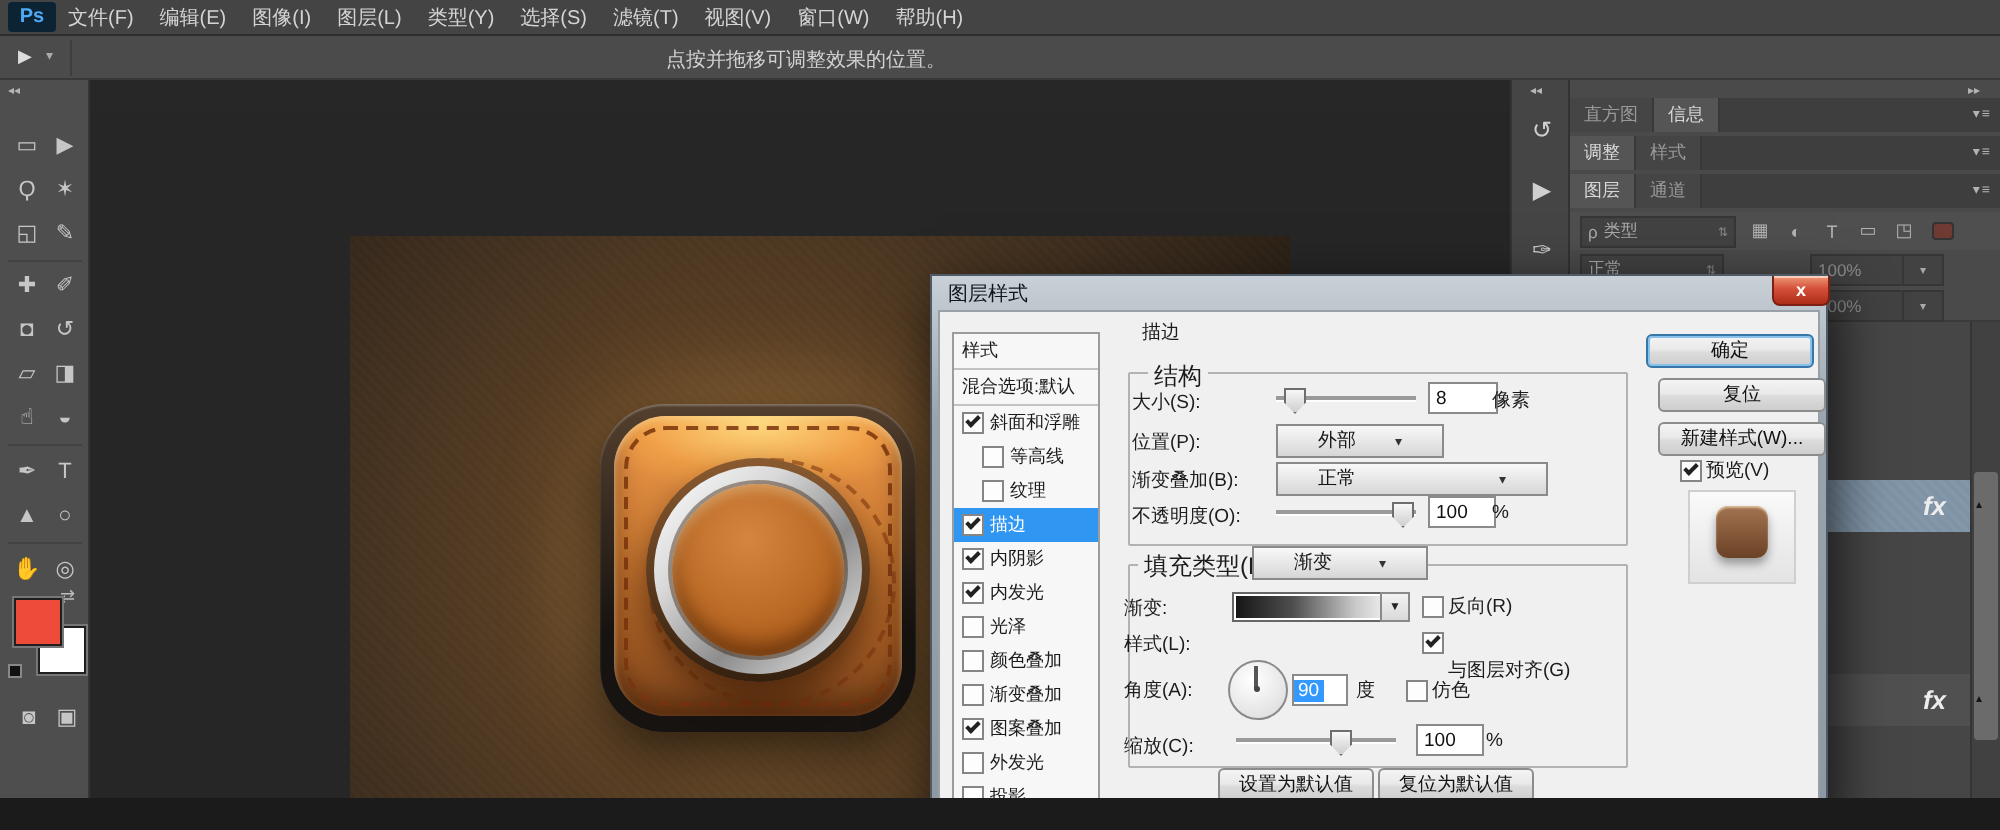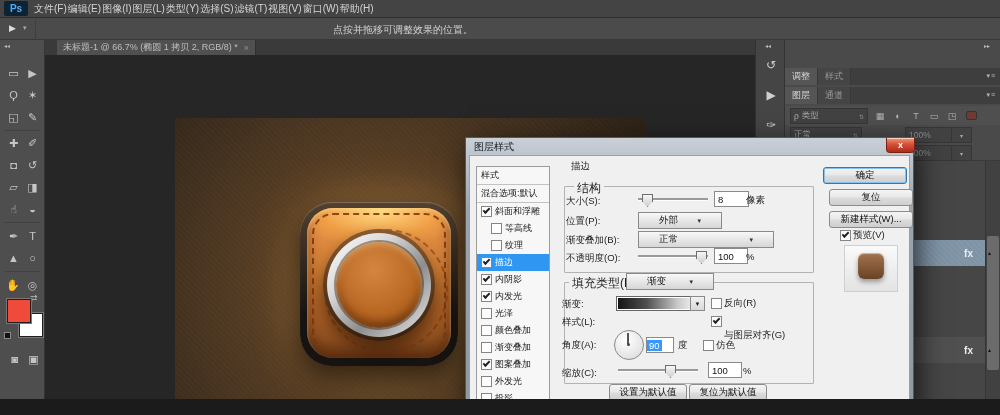--- a/index.html
+++ b/index.html
@@ -4,21 +4,21 @@
 <style>
   html,body{margin:0;padding:0;background:#1b1b1b}
   #root{position:relative;width:1000px;height:399px;overflow:hidden;background:#272727;
         font-family:"Liberation Sans","DejaVu Sans",sans-serif;-webkit-font-smoothing:antialiased;cursor:default}
   .abs{position:absolute;box-sizing:border-box}
 
   
   #menubar{left:0;top:0;width:1000px;height:18px;background:#444;border-bottom:1px solid #2e2e2e;display:flex;align-items:center}
   #pslogo{position:absolute;left:4px;top:1px;width:24px;height:15px;background:#0c2334;color:#4fabf5;
           font-size:10px;font-weight:bold;display:flex;align-items:center;justify-content:center;border-radius:2px}
-  #menuitems{position:absolute;left:34px;top:0;height:18px;display:flex;align-items:center;gap:1px}
+  #menuitems{position:absolute;left:34px;top:0;height:18px;display:flex;align-items:center;gap:13px}
   .mi{font-size:10px;color:#d4d4d4;white-space:nowrap}
   #optionsbar{left:0;top:18px;width:1000px;height:22px;background:#4b4b4b;border-bottom:1px solid #383838}
   #tabbar{left:45px;top:40px;width:710px;height:15px;background:#3a3a3a}
   #doctab{position:absolute;left:12px;top:0;height:15px;background:#505050;color:#bfbfbf;font-size:9px;
           display:flex;align-items:center;padding:0 6px;gap:6px;white-space:nowrap;border-right:1px solid #2f2f2f}
   #doctab .x{color:#8f8f8f;font-size:9px}
 
   
   #toolbar{left:0;top:40px;width:45px;height:375px;background:#4e4e4e;border-right:1px solid #353535}
   .tool{position:absolute;width:19px;height:18px;display:flex;align-items:center;justify-content:center;
@@ -60,21 +60,21 @@
   .prow{position:absolute;left:785px;width:215px;background:#3e3e3e;display:flex;align-items:stretch}
   .ptab{display:inline-flex;align-items:center;padding:0 7px;font-size:9px;color:#999;background:#454545;border-right:1px solid #383838;white-space:nowrap}
   .ptab.on{background:#555;color:#d8d8d8}
   .pmenu{position:absolute;right:4px;top:4px;font-size:7px;color:#b3b3b3;letter-spacing:1px}
   .dvb{position:absolute;display:flex;align-items:center;background:#424242;border:1px solid #363636;color:#a9a9a9;font-size:8.5px;padding:0 3px}
   .dvb .dar{margin-left:auto;font-size:6px;color:#8a8a8a}
   .fico{display:flex;align-items:center;justify-content:center;width:14px;height:13px;color:#b3b3b3;font-size:9px}
   .lrow{position:absolute;left:785px;width:200px;background:#464646;border-bottom:1px solid #393939}
   .lrow.sel{background:#7e93a6;background-image:repeating-linear-gradient(45deg,rgba(255,255,255,.04) 0 2px,transparent 2px 4px)}
   .lrow.alt{background:#505050}
-  .fxb{position:absolute;right:12px;top:50%;transform:translateY(-50%);font-size:10px;font-weight:bold;color:#ededed}
+  .fxb{position:absolute;right:12px;top:50%;transform:translateY(-50%);font-size:13px;font-style:italic;font-weight:bold;color:#ededed}
   #lscroll{position:absolute;left:985px;top:161px;width:15px;height:254px;background:#414141;border-left:1px solid #353535}
   #lthumb{position:absolute;left:1px;top:75px;width:12px;height:134px;background:#6b6b6b;border-radius:2px}
   .fxarr{position:absolute;font-size:6px;color:#151515}
 
   
   #dialog{left:465px;top:137px;width:449px;height:278px;z-index:50;
     background:linear-gradient(180deg,#c9d0d7,#99a4ae 26%,#8d98a2);
     border:1px solid #4e5a66;box-shadow:4px 8px 26px rgba(0,0,0,.7)}
   #dlgbody{position:absolute;left:3px;top:17px;right:3px;bottom:0;background:#f0f0f0;border:1px solid #98a0a8;border-bottom:none}
   #dlgtitle{position:absolute;left:8px;top:2px;font-size:10px;color:#10161c}
@@ -140,26 +140,20 @@
     </div>
   </div>
 
   <div class="abs" id="optionsbar">
     <span class="abs" style="left:9px;top:5px;font-size:9px;color:#ddd">▶</span>
     <span class="abs" style="left:23px;top:6px;font-size:7px;color:#aaa">▾</span>
     <span class="abs" style="left:35px;top:2px;height:18px;border-left:1px solid #3e3e3e"></span>
     <span class="abs" style="left:333px;top:5px;font-size:10px;color:#d2d2d2">点按并拖移可调整效果的位置。</span>
   </div>
 
-  <div class="abs" id="tabbar">
-    <div id="doctab">
-      <span>未标题-1 @ 66.7% (椭圆 1 拷贝 2, RGB/8) *</span>
-      <span class="x">×</span>
-    </div>
-  </div>
 
   <div class="abs" id="toolbar">
     <span class="abs" style="left:4px;top:2px;font-size:6px;color:#b5b5b5">◂◂</span>
     <div class="tool" style="left:4px;top:24px">
         <span>▭</span>
       </div>
     <div class="tool" style="left:23px;top:24px">
         <span>▶</span>
       </div>
     <div class="tool" style="left:4px;top:46px">
@@ -256,20 +250,25 @@
         <span>▶</span>
       </div>
     <div class="dico" style="top:76px">
         <span>✑</span>
       </div>
   </div>
 
   <div class="abs" id="panels"></div>
   <span class="abs" style="left:984px;top:42px;font-size:6px;color:#b5b5b5;z-index:5">▸▸</span>
 
+  <div class="prow" style="top:49px;height:17px">
+    <span class="ptab">直方图</span>
+    <span class="ptab on">信息</span>
+    <span class="pmenu">▾≡</span>
+  </div>
   <div class="prow" style="top:68px;height:17px">
     <span class="ptab on">调整</span>
     <span class="ptab">样式</span>
     <span class="pmenu">▾≡</span>
   </div>
   <div class="prow" style="top:87px;height:17px">
     <span class="ptab on">图层</span>
     <span class="ptab">通道</span>
     <span class="pmenu">▾≡</span>
   </div>

